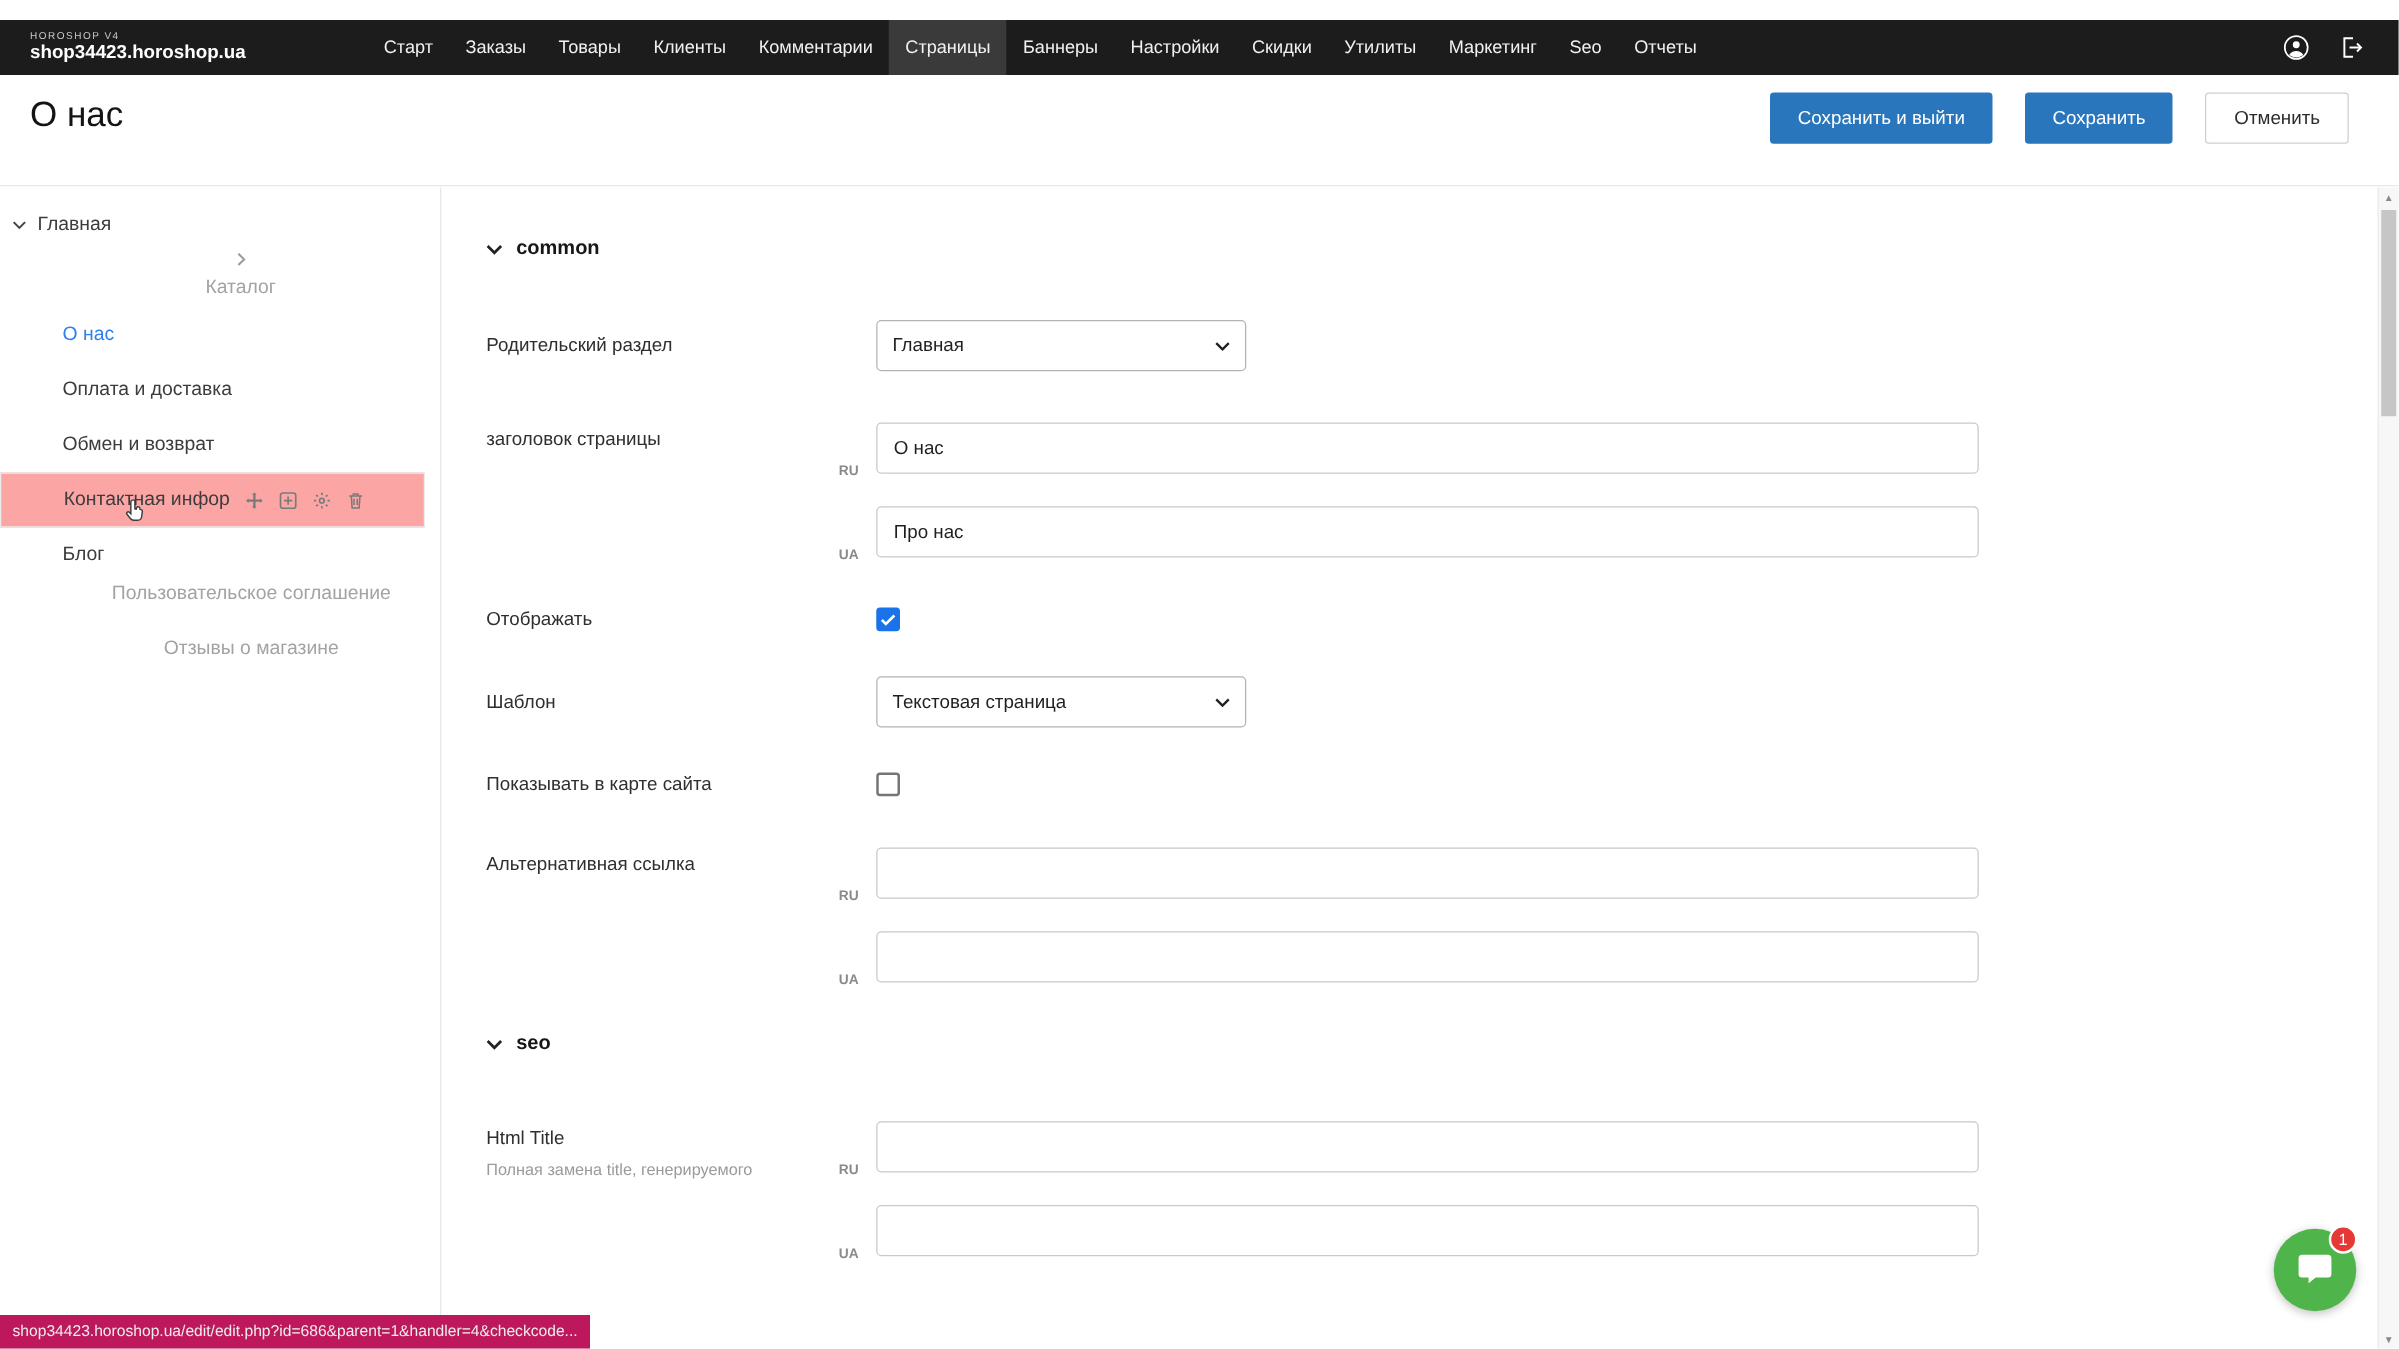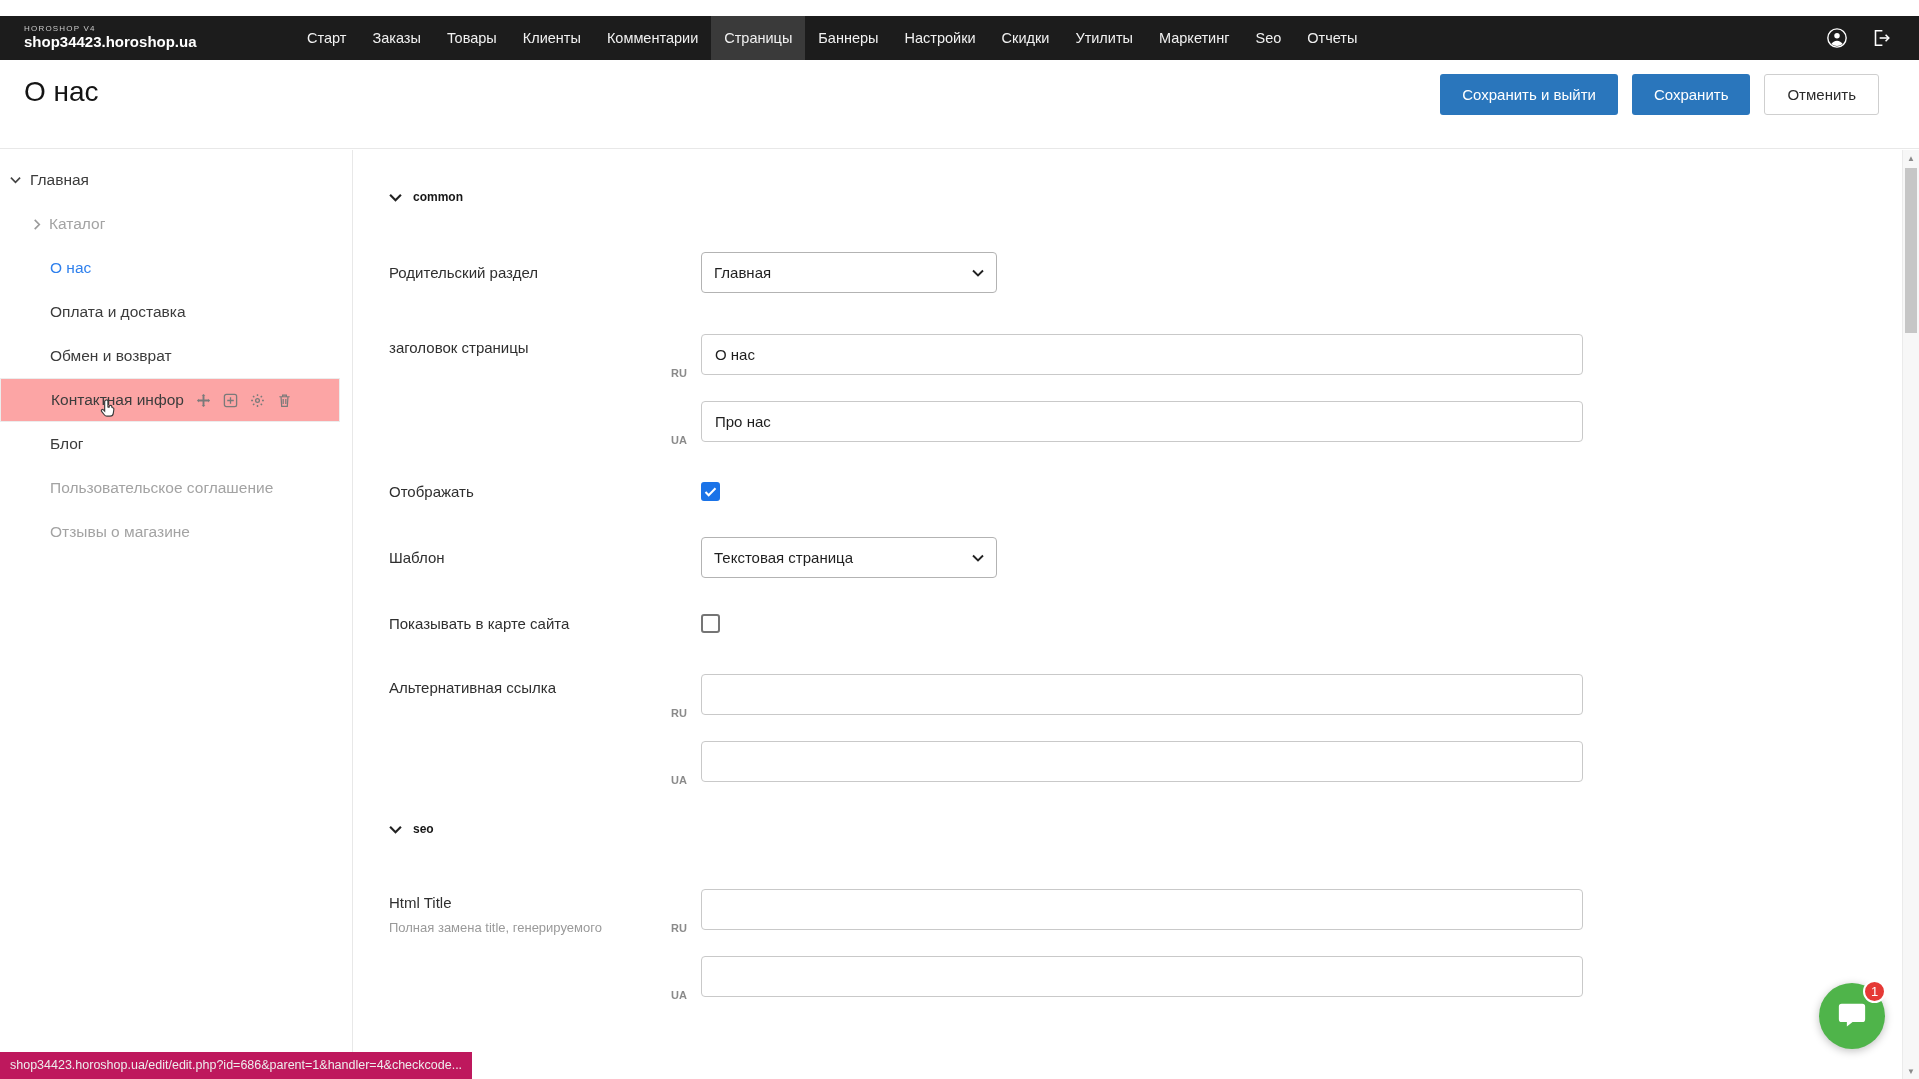--- a/index.html
+++ b/index.html
@@ -16,45 +16,45 @@
   .brand-domain { font-size:15px; font-weight:bold; color:#fff; }
   .nav-menu { list-style:none; display:flex; margin-left:60px; height:44px; }
   .nav-menu li { padding:0 13px; line-height:44px; font-size:14.5px; color:#f1f1f1; cursor:pointer; white-space:nowrap; }
   .nav-menu li.active { background:#3a3a3a; }
   .nav-right { margin-left:auto; display:flex; align-items:center; gap:20px; margin-right:26px; }
   .nav-icon { width:24px; height:24px; display:flex; align-items:center; justify-content:center; cursor:pointer; }
 
   
   .page-header { position:absolute; top:44px; left:0; right:0; height:105px; background:#fff; border-bottom:1px solid #e8e8e8; z-index:5; }
   .page-title { position:absolute; left:24px; top:32px; font-size:28px; font-weight:400; color:#141414; }
-  .header-actions { position:absolute; right:40px; top:30px; display:flex; gap:14px; }
+  .header-actions { position:absolute; right:40px; top:30px; display:flex; gap:26px; }
   .btn { height:41px; padding:0 22px; border-radius:3px; font-size:15px; font-family:inherit; cursor:pointer; border:none; }
   .btn-blue { background:#2a76bc; color:#fff; }
   .btn-plain { background:#fff; border:1px solid #cfcfcf; color:#2b2b2b; }
 
   
   .sidebar { position:absolute; top:150px; left:0; width:352px; bottom:0; background:#fff; padding-top:8px; font-size:15.5px; z-index:4; }
   .tree-row { height:44px; display:flex; align-items:center; cursor:pointer; color:#3c3c3c; }
   .tree-root { padding-left:10px; gap:9px; }
   .tree-child { padding-left:50px; }
   .tree-child.with-chev { padding-left:33px; gap:8px; }
-  .tree-row.muted { color:#a3a3a3; }
+  .tree-row.muted { color:#a3a3a3;flex-direction:column; }
   .tree-row.active { color:#2f80ed; }
   .tree-row.hovered { position:relative; background:#fca5a5; border:1px solid #ececec; margin-right:12px; }
   .row-tools { display:flex; align-items:center; gap:11px; margin-left:12px; }
   .row-tools .tool { width:16px; height:16px; display:flex; align-items:center; justify-content:center; cursor:pointer; }
   .chev { display:inline-flex; }
 
   .hand-cursor { position:absolute; left:96px; top:18px; pointer-events:none; z-index:6; }
 
   .v-divider { position:absolute; left:352px; top:150px; bottom:0; width:1px; background:#e8e8e8; z-index:4; }
 
   
   .main { position:absolute; left:353px; top:150px; right:17px; bottom:0; overflow:hidden; padding:40px 0 0 36px; background:#fff; }
-  .section-head { display:flex; align-items:center; gap:11px; font-size:12px; font-weight:bold; color:#171717; margin-bottom:48px; cursor:pointer; }
+  .section-head { display:flex; align-items:center; gap:11px; font-size:16px; font-weight:bold; color:#171717; margin-bottom:48px; cursor:pointer; }
   .section-seo { margin-top:20px; }
   .frow { display:flex; align-items:center; margin-bottom:36px; }
   .frow.top { align-items:flex-start; }
   .flabel { flex:0 0 312px; font-size:15px; color:#2f2f2f; }
   .frow.top .flabel { padding-top:10px; }
   .mt16 { margin-top:16px; } .mt14 { margin-top:14px; } .mt8 { margin-top:8px; }
 
   .fake-select { width:296px; height:41px; border:1px solid #b3b3b3; border-radius:4px; background:#fff; display:flex; align-items:center; justify-content:space-between; padding:0 12px; font-size:15px; color:#1f1f1f; cursor:pointer; }
 
   .link-row { display:flex; align-items:center; gap:12px; }

